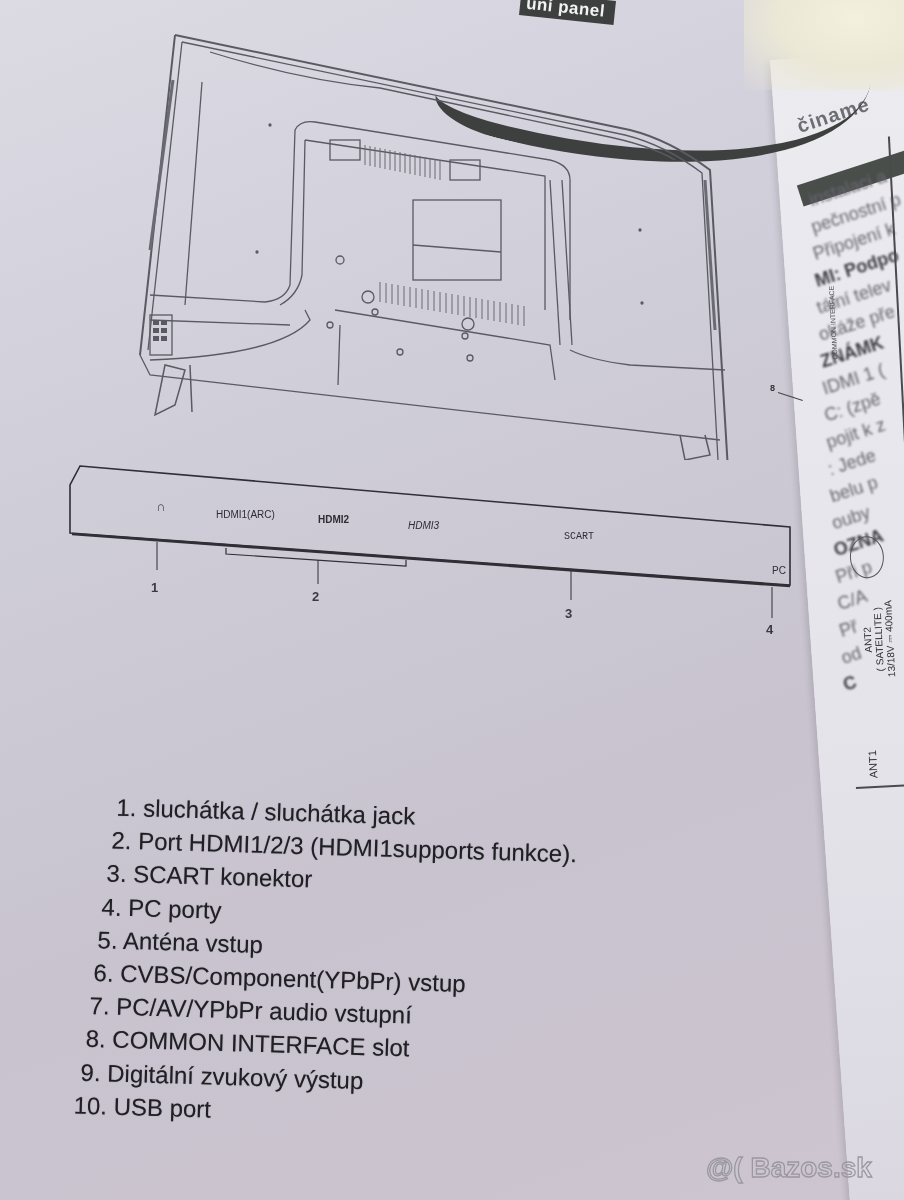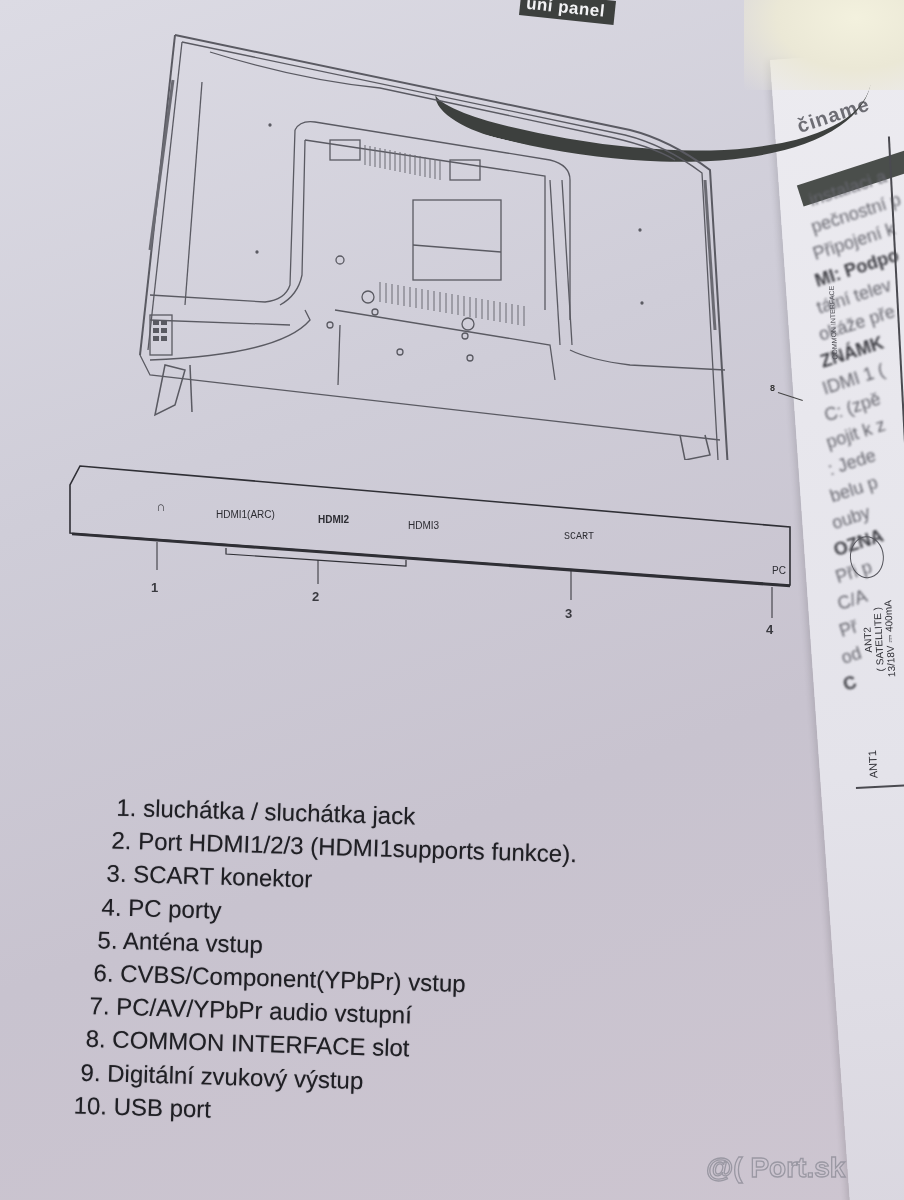--- a/index.html
+++ b/index.html
@@ -273,21 +273,21 @@
     <path d="M72 534 L790 586" stroke-width="2.6"></path>
     <line x1="157" y1="542" x2="157" y2="570" stroke-width="1"></line>
     <path d="M226 548 L226 554 L406 566 L406 560" stroke-width="1.2"></path>
     <line x1="318" y1="560" x2="318" y2="584" stroke-width="1"></line>
     <line x1="571" y1="570" x2="571" y2="600" stroke-width="1"></line>
     <line x1="772" y1="587" x2="772" y2="618" stroke-width="1"></line>
   </svg>
   <span class="hp-icon">∩</span>
   <span class="strip-label" style="left:204px;top:509px;">HDMI1(ARC)</span>
   <span class="strip-label" style="left:306px;top:514px;font-weight:bold;">HDMI2</span>
-  <span class="strip-label" style="left:396px;top:520px;">HDMI3</span>
+  <span class="strip-label" style="left:396px;top:520px;font-style:italic;">HDMI3</span>
   <span class="strip-label" style="left:552px;top:531px;font-family:Liberation Mono, monospace;">SCART</span>
   <span class="strip-label" style="left:760px;top:565px;">PC</span>
   <span class="num" style="left:151px;top:580px;">1</span>
   <span class="num" style="left:312px;top:589px;">2</span>
   <span class="num" style="left:565px;top:606px;">3</span>
   <span class="num" style="left:766px;top:622px;">4</span>
 </div>
 
 <div class="legend">
   <div class="legend-item" style="margin-left:22px"><span class="n">1.</span> <span>sluchátka / sluchátka jack</span></div>
@@ -295,13 +295,13 @@
   <div class="legend-item" style="margin-left:14px"><span class="n">3.</span> <span>SCART konektor</span></div>
   <div class="legend-item" style="margin-left:10px"><span class="n">4.</span> <span>PC porty</span></div>
   <div class="legend-item" style="margin-left:7px"><span class="n">5.</span> <span>Anténa vstup</span></div>
   <div class="legend-item" style="margin-left:4px"><span class="n">6.</span> <span>CVBS/Component(YPbPr) vstup</span></div>
   <div class="legend-item" style="margin-left:1px"><span class="n">7.</span> <span>PC/AV/YPbPr audio vstupní</span></div>
   <div class="legend-item" style="margin-left:-2px"><span class="n">8.</span> <span>COMMON INTERFACE slot</span></div>
   <div class="legend-item" style="margin-left:-6px"><span class="n">9.</span> <span>Digitální zvukový výstup</span></div>
   <div class="legend-item" style="margin-left:-12px"><span class="n">10.</span> <span>USB port</span></div>
 </div>
 
-<div class="watermark">@( Port.sk</div>
+<div class="watermark">@( Bazos.sk</div>
 
 </body></html>

